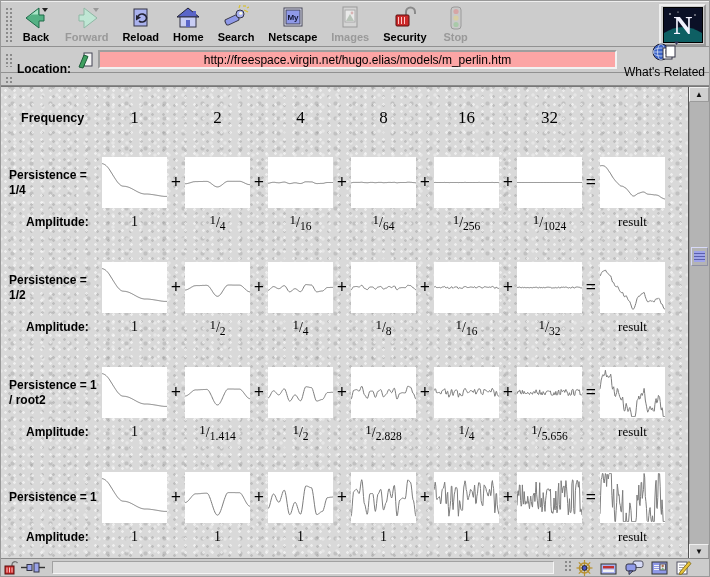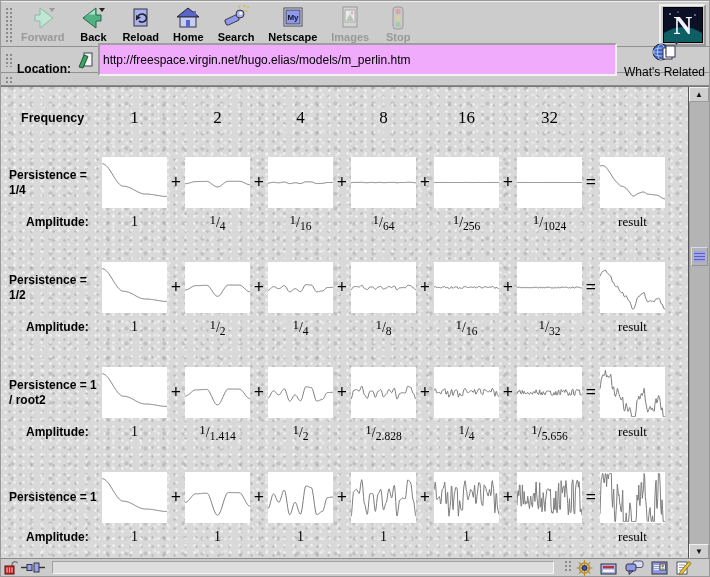--- a/index.html
+++ b/index.html
@@ -36,22 +36,22 @@
   .nlogo .inner { border:1px solid #000; line-height:0; }
   
   .locbar {
     height:26px; display:flex; align-items:center; background:#cccccc;
     border-bottom:1px solid #919191; padding:1px 4px 1px 2px;
   }
   .locbar .grip { margin:4px 3px 4px 1px; }
   .loc-label { font-size:12px; font-weight:bold; margin:18px 5px 0 2px; white-space:nowrap; }
   .loc-icon { margin-right:4px; line-height:0; cursor:pointer; }
   .loc-input {
-    flex:1; height:33px; border:2px inset #f2f2f2; background:#f0abfc;
-    font-family:"Liberation Sans", sans-serif; font-size:12px; padding:0 3px; color:#000;
+    flex:1; height:19px; border:2px inset #f2f2f2; background:#fca5a5;
+    font-family:"Liberation Sans", sans-serif; font-size:12px; padding:0 3px; color:#000;text-align:center;
   }
   .whats-related { display:flex; align-items:center; gap:3px; margin-left:7px; cursor:pointer;flex-direction:column; }
   .whats-related .wlabel { font-size:12px; color:#000; white-space:nowrap; }
   
   .thinbar { height:13px; background:#cccccc; border-bottom:1px solid #8a8a8a; display:flex; padding:1px 2px; }
   .thinbar .grip { margin:1px 3px 1px 1px; }
   
   .content {
     height:473px; position:relative; overflow:hidden;
     border-top:1px solid #777;
@@ -116,38 +116,38 @@
   .icon { line-height:0; }
 </style>
 </head>
 <body>
 
 <div class="window">
 
   <div class="toolbar">
     <div class="grip"></div>
     <div class="tb-btns">
-      <div class="tb-btn disabled">
-        <span class="ticon icon">
-            <svg width="26" height="26">
-              <polygon points="23,13 10,3 10,10 5,10 5,16 10,16 10,23" fill="#bfe6d4" stroke="#8fb8a5"></polygon>
-              <polygon points="19,3 25,3 22,7" fill="#999"></polygon>
-            </svg>
-          </span>
-        <span class="tlabel">Forward</span>
-      </div>
       <div class="tb-btn">
         <span class="ticon icon">
             <svg width="26" height="26">
               <polygon points="3,13 16,3 16,10 21,10 21,16 16,16 16,23" fill="#54b184" stroke="#1e6a49"></polygon>
               <polygon points="5,12 15,4.5 15,9.5 9,9.5" fill="#a8e3c6"></polygon>
               <polygon points="19,3 25,3 22,7" fill="#222"></polygon>
             </svg>
           </span>
         <span class="tlabel">Back</span>
+      </div>
+      <div class="tb-btn disabled">
+        <span class="ticon icon">
+            <svg width="26" height="26">
+              <polygon points="23,13 10,3 10,10 5,10 5,16 10,16 10,23" fill="#bfe6d4" stroke="#8fb8a5"></polygon>
+              <polygon points="19,3 25,3 22,7" fill="#999"></polygon>
+            </svg>
+          </span>
+        <span class="tlabel">Forward</span>
       </div>
       <div class="tb-btn">
         <span class="ticon icon">
             <svg width="26" height="26">
               <rect x="6" y="4" width="13" height="17" fill="#aab2ee" stroke="#334"></rect>
               <path d="M9.5 13 a4.5 4 0 1 1 1.5 3" fill="none" stroke="#223" stroke-width="1.6"></path>
               <polygon points="8,10 13,12.5 8,15.5" fill="#223"></polygon>
             </svg>
           </span>
         <span class="tlabel">Reload</span>
@@ -192,20 +192,34 @@
       <div class="tb-btn disabled">
         <span class="ticon icon">
             <svg width="26" height="26">
               <rect x="6" y="2" width="14" height="20" fill="#d4d4d4" stroke="#999"></rect>
               <rect x="8" y="5" width="10" height="12" fill="#e9e9e9" stroke="#aaa"></rect>
               <polygon points="9,16 13,9 17,16" fill="#b9c4b9"></polygon>
               <circle cx="15" cy="8" r="1.4" fill="#d8b3b3"></circle>
             </svg>
           </span>
         <span class="tlabel">Images</span>
+      </div>
+      <div class="tb-btn">
+        <span class="ticon icon">
+            <svg width="26" height="26">
+              <path d="M14 10 V7 a4.5 4.5 0 0 1 9 0 V9" fill="none" stroke="#8a8a8a" stroke-width="2"></path>
+              <rect x="4" y="10" width="13" height="11" rx="1" fill="#cc2a2a" stroke="#5a0f0f"></rect>
+              <g stroke="#ffc5c5" stroke-width="1">
+                <line x1="6.5" y1="12" x2="6.5" y2="19"></line>
+                <line x1="9.5" y1="12" x2="9.5" y2="19"></line>
+                <line x1="12.5" y1="12" x2="12.5" y2="19"></line>
+              </g>
+            </svg>
+          </span>
+        <span class="tlabel">Security</span>
       </div>
       <div class="tb-btn disabled">
         <span class="ticon icon">
             <svg width="26" height="26">
               <rect x="8" y="2" width="10" height="22" rx="3" fill="#c9c9c9" stroke="#9a9a9a"></rect>
               <circle cx="13" cy="6.5" r="2.6" fill="#d6a5a5"></circle>
               <circle cx="13" cy="13" r="2.6" fill="#d8cfa3"></circle>
               <circle cx="13" cy="19.5" r="2.6" fill="#a9c9a9"></circle>
             </svg>
           </span>

